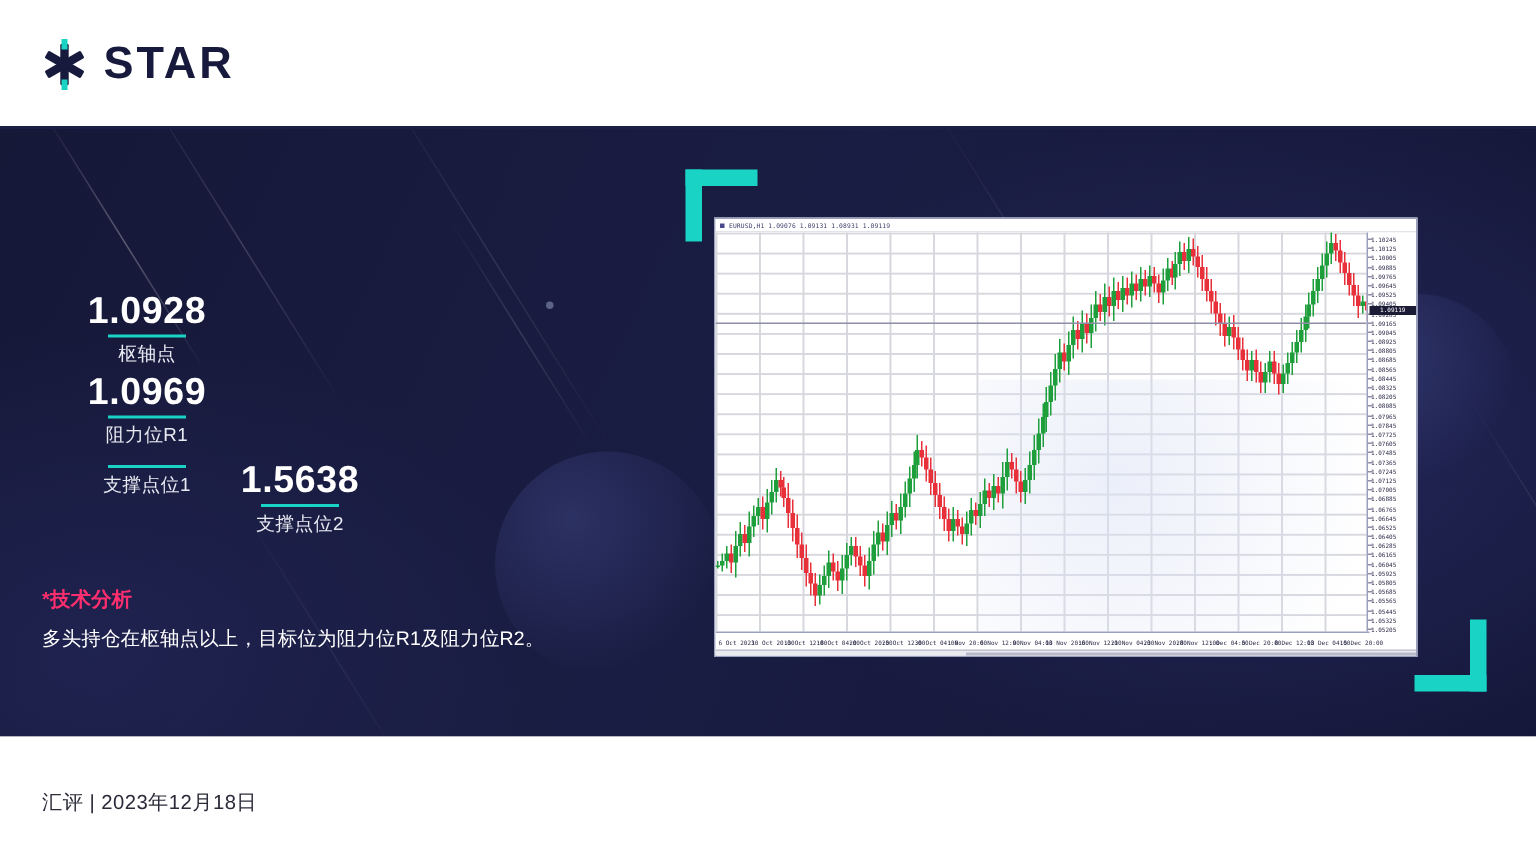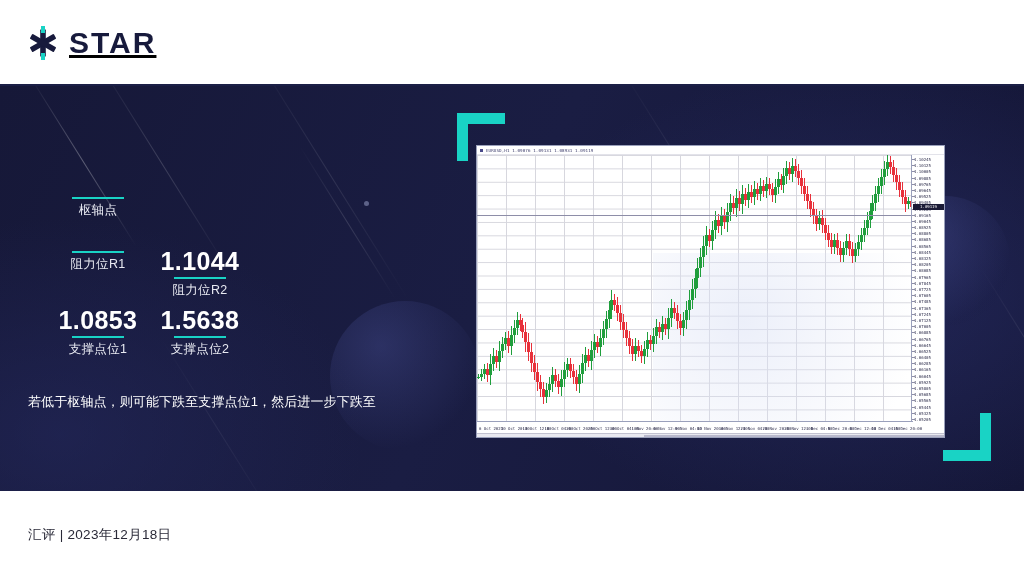--- a/index.html
+++ b/index.html
@@ -9,21 +9,21 @@
     background:#ffffff;
     overflow:hidden;
     position:relative;
   }
 
   
   .header {
     position:absolute; left:0; top:0; width:1024px; height:85px;
     background:#ffffff; display:flex; align-items:center;
   }
-  .logo-wrap { display:flex; margin-left:26px;text-decoration:underline; }
+  .logo-wrap { display:flex; margin-left:26px; }
   .logo-mark { position:relative; width:34px; height:34px; margin-right:9px; }
   .logo-mark .tick { position:absolute; background:#19d3c5; }
   .logo-mark .tick.t { left:15px; top:0px; width:4px; height:7px; }
   .logo-mark .tick.b { left:15px; top:27px; width:4px; height:7px; }
   .logo-word { display:flex; align-items:baseline; }
   .logo-word .bold {
     font-size:30px; font-weight:bold; color:#171a3c; letter-spacing:2.0px;
   }
   .logo-word .light {
     font-size:30px; font-weight:400; color:#a8abb8; letter-spacing:3.4px;
@@ -198,47 +198,44 @@
   <div class="streak" style="left:300px;top:60px;width:180px;transform:rotate(58deg);opacity:.45;"></div>
   <div class="streak" style="left:620px;top:-20px;width:260px;transform:rotate(58deg);opacity:.30;"></div>
   <div class="streak" style="left:980px;top:180px;width:190px;transform:rotate(58deg);opacity:.30;"></div>
   <div class="streak" style="left:160px;top:250px;width:220px;transform:rotate(58deg);opacity:.20;"></div>
   <div class="orb" style="left:330px;top:215px;width:150px;height:150px;"></div>
   <div class="orb" style="left:880px;top:110px;width:130px;height:130px;"></div>
   <div class="dot" style="left:364px;top:115px;width:5px;height:5px;"></div>
 
 
   <div class="lvl" style="left:38px;top:108px;width:120px;">
+    <div class="val">1.0928</div>
     <div class="bar"></div>
     <div class="lab">枢轴点</div>
   </div>
 
   <div class="lvl" style="left:38px;top:162px;width:120px;">
+    <div class="val">1.0969</div>
     <div class="bar"></div>
     <div class="lab">阻力位R1</div>
   </div>
-  <div class="lvl" style="left:140px;top:162px;width:120px;">
-    <div class="val">1.1044</div>
-    <div class="bar"></div>
-    <div class="lab">阻力位R2</div>
-  </div>
 
   <div class="lvl" style="left:38px;top:221px;width:120px;">
-    <div class="val">1.0853</div>
     <div class="bar"></div>
     <div class="lab">支撑点位1</div>
   </div>
   <div class="lvl" style="left:140px;top:221px;width:120px;">
     <div class="val">1.5638</div>
     <div class="bar"></div>
     <div class="lab">支撑点位2</div>
   </div>
 
   <div class="note">
-    <div class="nb">若低于枢轴点，则可能下跌至支撑点位1，然后进一步下跌至</div>
+    <div class="nh">*技术分析</div>
+    <div class="nb">多头持仓在枢轴点以上，目标位为阻力位R1及阻力位R2。</div>
   </div>
 
   <div class="brk" style="left:457px;top:27px;width:48px;height:48px;">
     <i style="left:0;top:0;width:48px;height:11px;"></i>
     <i style="left:0;top:0;width:11px;height:48px;"></i>
   </div>
   <div class="brk" style="left:943px;top:327px;width:48px;height:48px;">
     <i style="left:0;bottom:0;width:48px;height:11px;"></i>
     <i style="right:0;top:0;width:11px;height:48px;"></i>
   </div>

